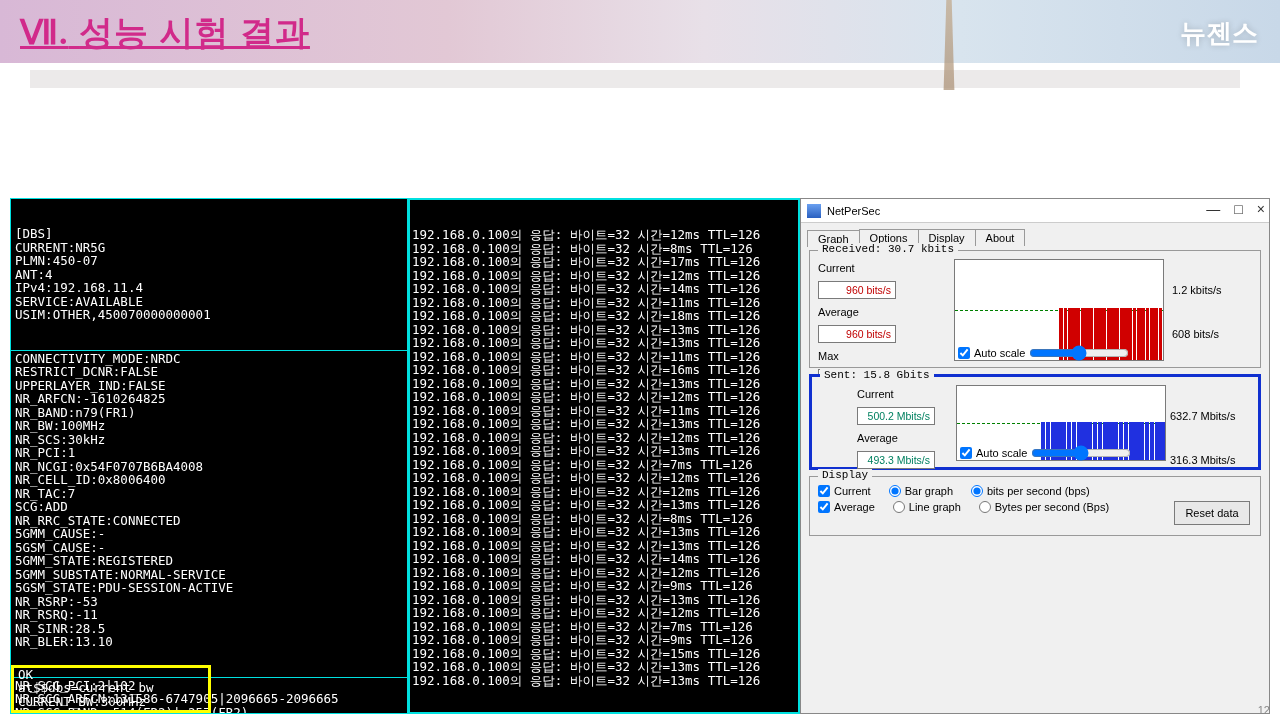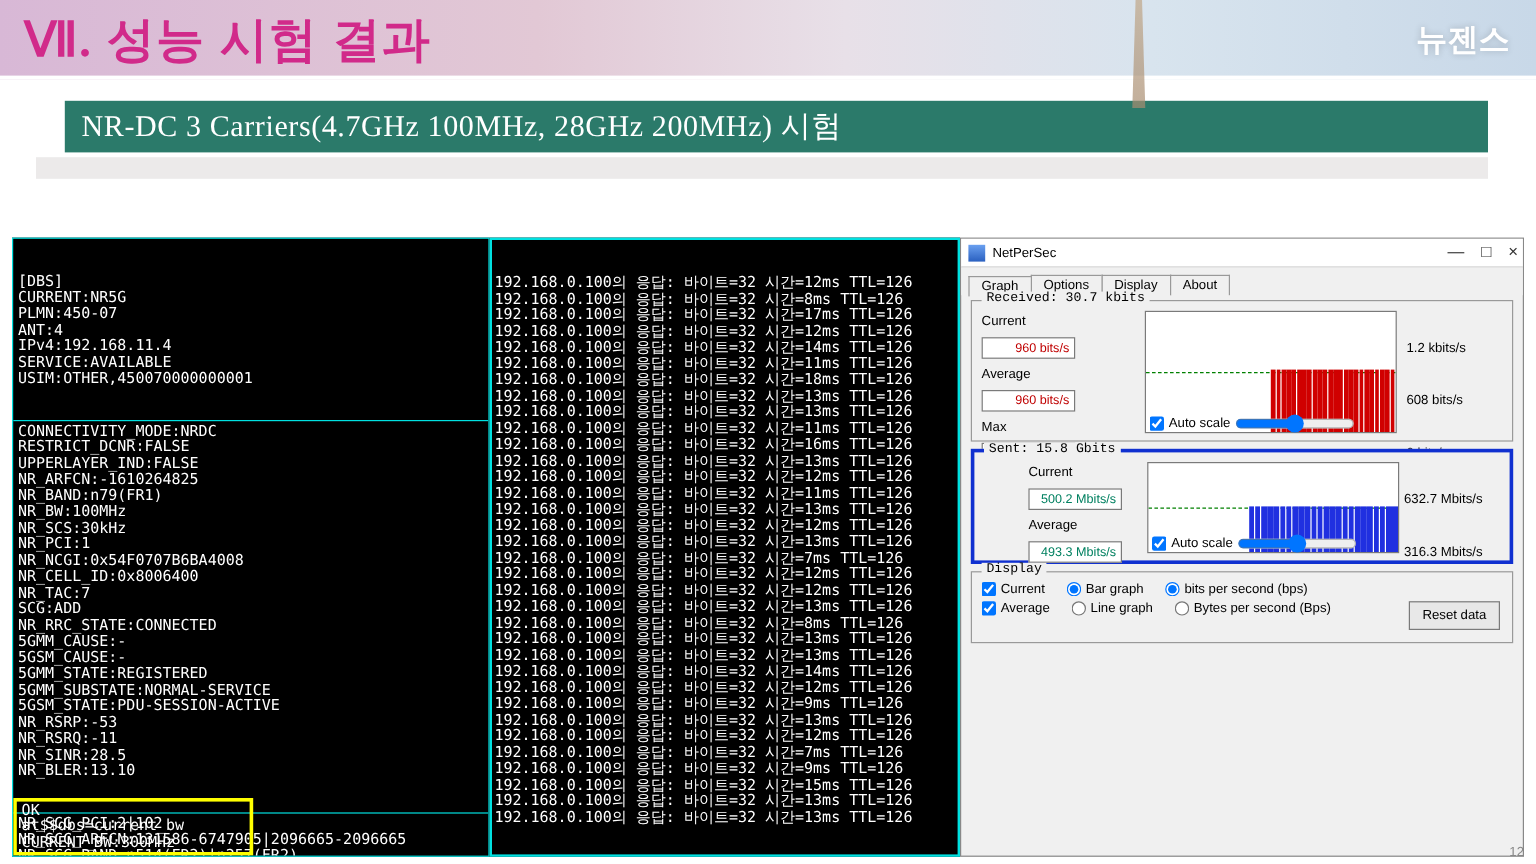--- a/index.html
+++ b/index.html
@@ -1,20 +1,20 @@
 <!DOCTYPE html>
 <html><head>
 <meta charset="utf-8">
 <style>
   * { box-sizing: border-box; margin: 0; padding: 0; }
   html, body { width: 1280px; height: 720px; font-family: "Malgun Gothic", sans-serif; background: #fff; overflow: hidden; }
   .slide { position: relative; width: 1280px; height: 720px; }
   .header { position: relative; height: 66px; background: linear-gradient(to right, #d8b8d6 0%, #e2c8d5 35%, #e8e0e8 55%, #d8e4ee 75%, #c8d8e8 100%); display: flex; align-items: center; padding: 0 20px; }
   .header::before { content: ""; position: absolute; left: 0; right: 0; bottom: 0; height: 3px; background: #fff; }
-  .title { font-size: 40px; font-weight: 700; color: #d12a8a; letter-spacing: 1px; }
+  .title { font-size: 34px; font-weight: 700; color: #d12a8a; letter-spacing: 1px; text-decoration: underline; }
   .title .roman { font-family: "Times New Roman", serif; }
   .brand { position: absolute; right: 22px; top: 16px; color: #fff; font-size: 26px; font-weight: 700; text-shadow: 0 0 6px rgba(0,0,0,.2); }
   .tower { position: absolute; right: 322px; top: -30px; width: 18px; height: 120px; background: linear-gradient(#c9b090,#a88c70); clip-path: polygon(40% 0,60% 0,80% 100%,20% 100%); opacity:.7;}
   .subtitle-bar { margin: 18px 40px 0 54px; background: #2b7a6a; color: #fff; font-family: "Times New Roman", serif; font-size: 25px; padding: 4px 14px 6px; letter-spacing: .5px; }
   .bullets { margin: 4px 40px 0 30px; background: #eceaea; padding: 8px 14px 10px; font-size: 20px; }
   .bullets li { list-style: none; display: flex; align-items: center; }
   .bullets li::before { content: "○"; margin-right: 12px; font-size: 14px; }
   .panels { position: absolute; left: 10px; right: 10px; top: 198px; bottom: 6px; display: flex; gap: 0; }
   .term { background: #000; color: #fff; font-family: "Consolas","Lucida Console",monospace; font-size: 12.5px; line-height: 13.5px; white-space: pre; overflow: hidden; }
   .term1 { flex: 0 0 398px; border: 1px solid #00e0e0; position: relative; }
@@ -56,21 +56,20 @@
 </head>
 <body>
 <div class="slide">
 
   <div class="header">
     <div class="title"><span class="roman">Ⅶ.</span> <span>성능 시험 결과</span></div>
     <div class="tower"></div>
     <div class="brand">뉴젠스</div>
   </div>
 
-  <div class="subtitle-bar">NR-DC 3 Carriers(4.7GHz 100MHz, 28GHz 200MHz) 시험</div>
 
   <ul class="bullets">
   </ul>
 
   <div class="panels">
 
     <div class="term term1">
       <div class="blk">[DBS]
 CURRENT:NR5G
 PLMN:450-07

